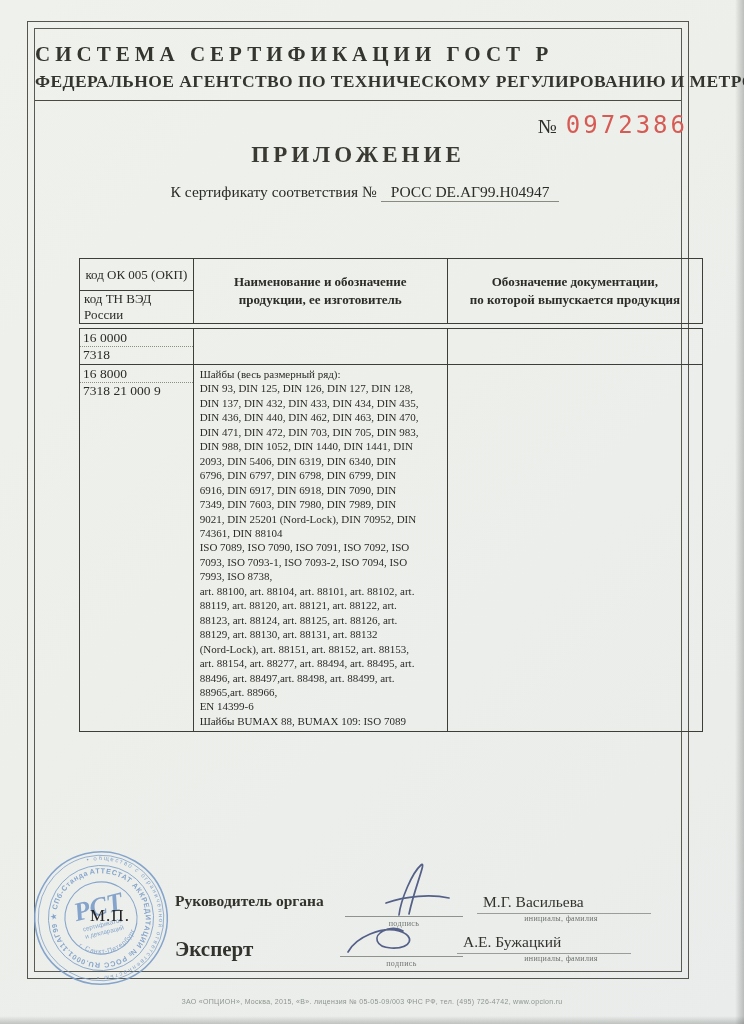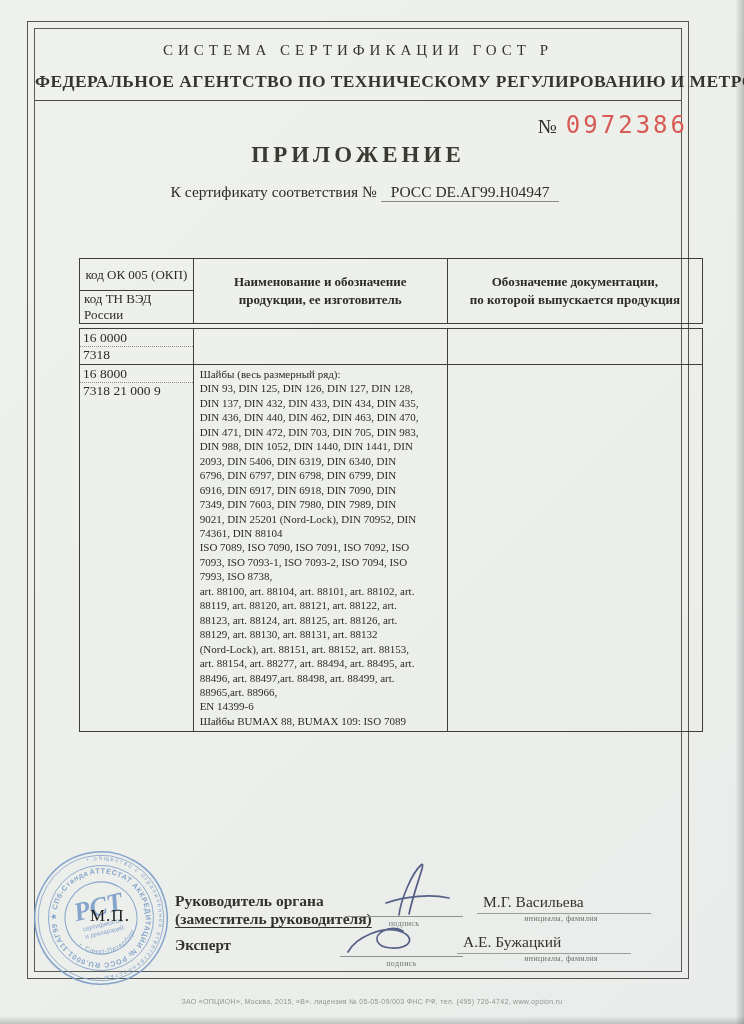--- a/index.html
+++ b/index.html
@@ -13,22 +13,22 @@
   .scan-edge-bottom{position:absolute;bottom:0;left:0;width:100%;height:8px;
     background:linear-gradient(to bottom,rgba(0,0,0,0),rgba(40,45,42,.22));}
 
   
   .frame-outer{position:absolute;left:27px;top:21px;width:662px;height:958px;
     border:1.5px solid #55554e;box-sizing:border-box;}
   .frame-inner{position:absolute;left:34px;top:28px;width:648px;height:944px;
     border:1px solid #5a5a52;box-sizing:border-box;}
   .header-rule{position:absolute;left:35px;top:100px;width:646px;border-top:1.5px solid #4a4a43;}
 
-  .h1{position:absolute;left:35px;top:42px;width:646px;text-align:center;
-    font-size:15px;font-weight:normal;letter-spacing:5px;color:#35352f;}
+  .h1{position:absolute;left:35px;top:42px;width:646px;
+    font-size:21px;font-weight:bold;letter-spacing:5px;color:#35352f;}
   .h2{position:absolute;left:35px;top:71px;width:646px;text-align:center;
     font-size:17.5px;font-weight:bold;letter-spacing:.4px;color:#35352f;white-space:nowrap;}
 
   .serial{position:absolute;top:111px;right:56px;display:flex;align-items:baseline;gap:9px;}
   .serial-prefix{font-size:20px;color:#2e2e2a;}
   .serial-number{font-family:"DejaVu Sans Mono",monospace;font-size:24px;
     letter-spacing:3px;color:#d75a54;}
 
   .doc-title{position:absolute;left:35px;top:142px;width:646px;text-align:center;
     font-size:23px;font-weight:bold;letter-spacing:4px;color:#3a3a33;}
@@ -57,21 +57,21 @@
   .code-a{height:18px;line-height:17px;padding-left:3px;border-bottom:1px dotted #8d8d83;}
   .code-b{height:17px;line-height:16px;padding-left:3px;}
   .c2{width:255px;border-right:1.5px solid #3e3e38;padding:2px 2px 3px 6px;
     font-size:11px;line-height:14.45px;white-space:pre;overflow:hidden;}
   .c3{width:255px;}
 
   
   .role1{position:absolute;left:175px;top:892px;font-size:15.5px;font-weight:bold;color:#33332d;}
   .role1b{position:absolute;left:175px;top:910px;font-size:15.5px;font-weight:bold;color:#33332d;
     text-decoration:underline;text-underline-offset:3px;}
-  .role2{position:absolute;left:175px;top:937px;font-size:15px;font-weight:bold;color:#33332d;text-align:right;}
+  .role2{position:absolute;left:175px;top:937px;font-size:21px;font-weight:bold;color:#33332d;text-align:right;}
   .sigline{position:absolute;border-top:1px solid #8f938e;}
   .sigline1{left:345px;top:916px;width:118px;}
   .sigline2{left:340px;top:956px;width:123px;}
   .sigcap{position:absolute;font-size:8px;color:#6d726e;text-align:center;letter-spacing:.4px;}
   .sigcap1{left:345px;top:919px;width:118px;}
   .sigcap2{left:340px;top:959px;width:123px;}
   .name{position:absolute;font-size:15.5px;color:#33332d;border-bottom:1px solid #9a9e98;
     padding:0 0 2px 6px;}
   .name1{left:477px;top:893px;width:168px;}
   .name2{left:457px;top:933px;width:168px;}
@@ -194,21 +194,20 @@
 
   <svg class="sig-svg" viewBox="0 0 140 115">
     <g fill="none" stroke="#45517e" stroke-width="1.7" stroke-linecap="round" opacity=".9">
       <path d="M79,62 C85,34 97,8 91,13 C82,21 71,47 69,63"></path>
       <path d="M56,51 C76,44 101,42 119,46"></path>
       <path d="M18,100 C26,85 52,74 69,79 C86,84 82,97 61,96 C45,95 43,84 53,79 C60,75 68,76 73,79"></path>
     </g>
   </svg>
 
   <div class="role1">Руководитель органа</div>
-  <div class="role1b">(заместитель руководителя)</div>
   <div class="role2">Эксперт</div>
 
   <div class="sigline sigline1"></div>
   <div class="sigcap sigcap1">подпись</div>
   <div class="sigline sigline2"></div>
   <div class="sigcap sigcap2">подпись</div>
 
   <div class="name name1">М.Г. Васильева</div>
   <div class="ncap ncap1">инициалы, фамилия</div>
   <div class="name name2">А.Е. Бужацкий</div>

